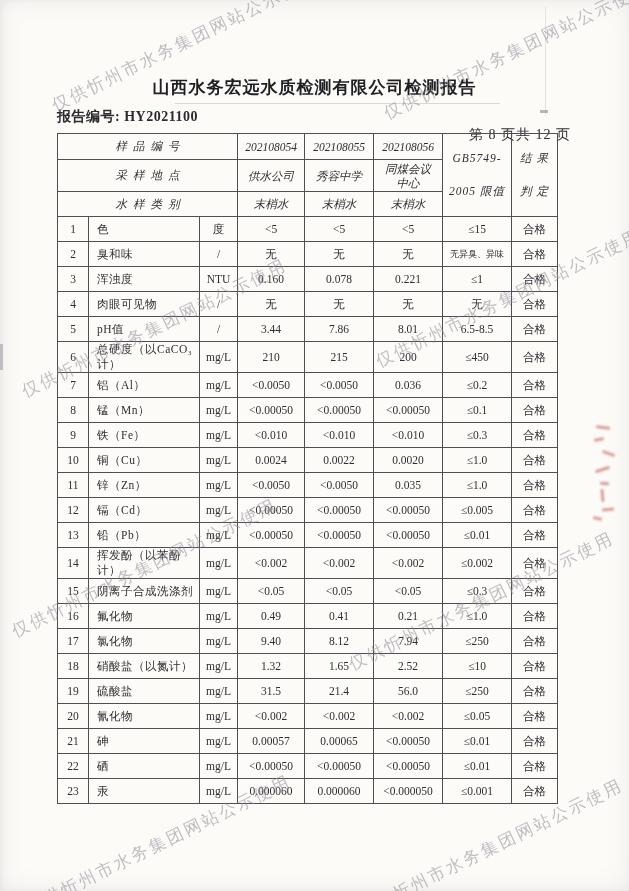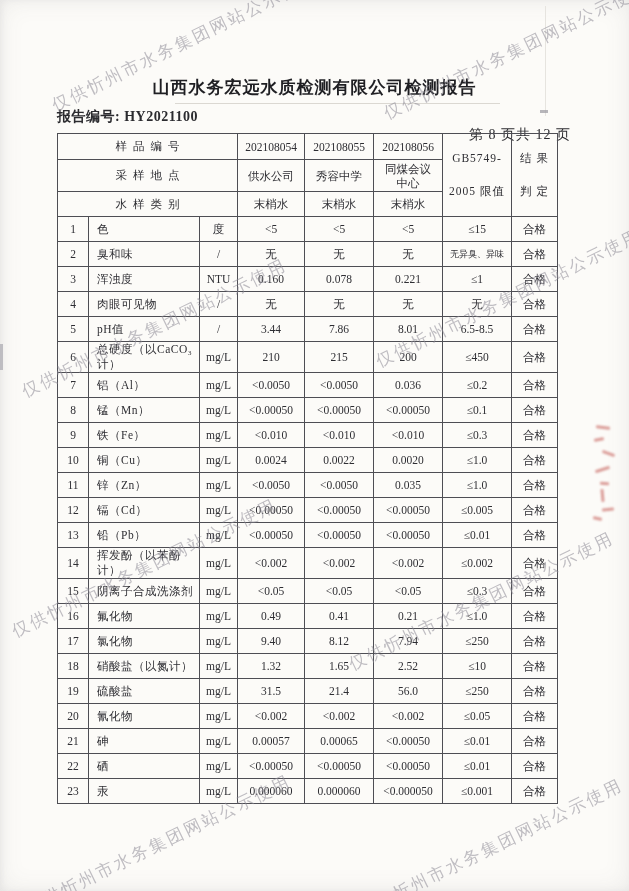--- a/index.html
+++ b/index.html
@@ -29,21 +29,21 @@
   table.report {
     position:absolute; left:57px; top:133px;
     border-collapse:collapse; table-layout:fixed; width:501px;
     z-index:2;
   }
   table.report td {
     border:1px solid #4e4e54; padding:0; overflow:hidden;
     text-align:center; vertical-align:middle;
     font-size:11.5px; color:#2e2e33; background:transparent;
   }
-  thead td { font-size:12px; }
+  thead td { font-size:12px;font-style:italic; }
   thead tr:nth-child(1) { height:26px; }
   thead tr:nth-child(2) { height:32px; }
   thead tr:nth-child(3) { height:25px; }
   tbody tr { height:25px; }
   .label-cell { letter-spacing:6px; padding-left:6px !important; }
   .prewrap { white-space:pre-line; line-height:14px; }
   .span-head { white-space:pre-line; line-height:33px; letter-spacing:1px; }
   .name-cell { text-align:left !important; padding-left:8px !important; letter-spacing:0.5px; }
   .small-limit { font-size:9px !important; letter-spacing:0; }
 

